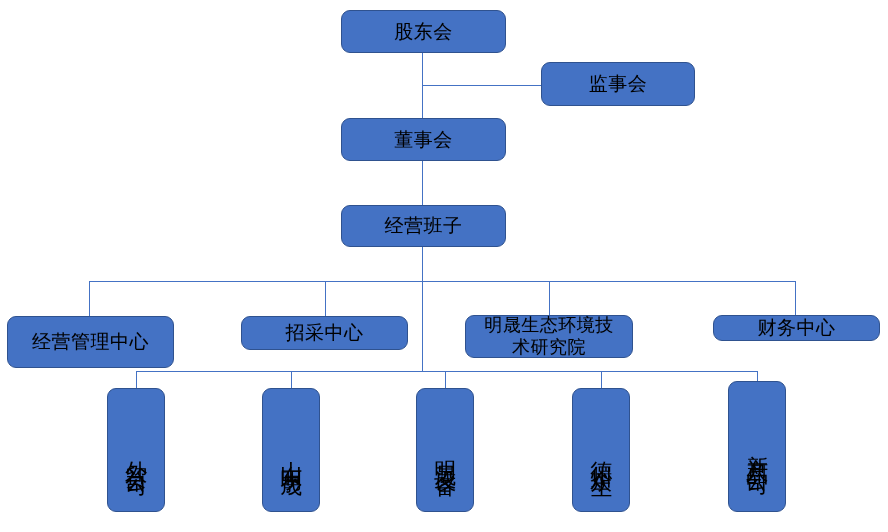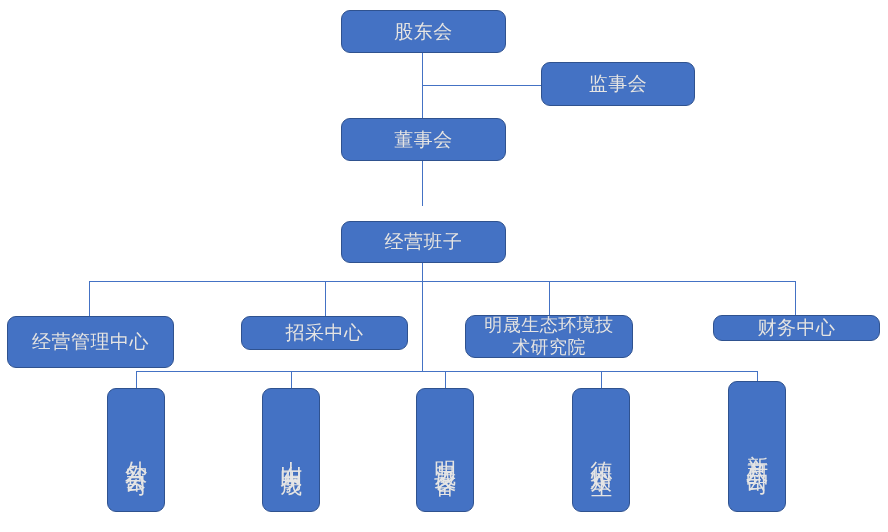--- a/index.html
+++ b/index.html
@@ -28,39 +28,38 @@
   .line.h { height: 1px; }
   .line.v { width: 1px; }
 
   
   .node {
     position: absolute;
     box-sizing: border-box;
     background: #4472C4;
     border: 1px solid #2F528F;
     border-radius: 9px;
-    color: #e5e5e5;
+    color: #000000;
     display: flex;
     align-items: center;
     justify-content: center;
     text-align: center;
     line-height: 1.12;
     letter-spacing: 0.5px;
     white-space: pre-line;
     text-shadow: 0 0 1px rgba(0,0,0,0.12);
   }
 
   
   .node.horiz {
     font-size: 19px;
   }
   .node.horiz.two-line {
     font-size: 18px;
     line-height: 1.2;
-    border-radius: 10px;
   }
 
   
   .node.vert {
     writing-mode: vertical-rl;
     text-orientation: upright;
     font-size: 22px;
     letter-spacing: 5px;
     padding-top: 6px;
   }
@@ -94,21 +93,21 @@
   <div class="line v" style="left:445px; top:371px; height:18px;"></div>
   <div class="line v" style="left:601px; top:371px; height:18px;"></div>
   <div class="line v" style="left:757px; top:371px; height:18px;"></div>
 
   <div class="node horiz" style="left:341px; top:10px; width:165px; height:43px;">股东会</div>
 
   <div class="node horiz" style="left:541px; top:62px; width:154px; height:44px;">监事会</div>
 
   <div class="node horiz" style="left:341px; top:118px; width:165px; height:43px;">董事会</div>
 
-  <div class="node horiz" style="left:341px; top:205px; width:165px; height:42px;margin-top:16px;">经营班子</div>
+  <div class="node horiz" style="left:341px; top:205px; width:165px; height:42px;">经营班子</div>
 
   <div class="node horiz" style="left:7px; top:316px; width:167px; height:52px;">经营管理中心</div>
 
   <div class="node horiz" style="left:241px; top:316px; width:167px; height:34px;">招采中心</div>
 
   <div class="node horiz two-line" style="left:465px; top:315px; width:168px; height:43px;">明晟生态环境技
 术研究院</div>
 
   <div class="node horiz" style="left:713px; top:315px; width:167px; height:26px;">财务中心</div>
 

